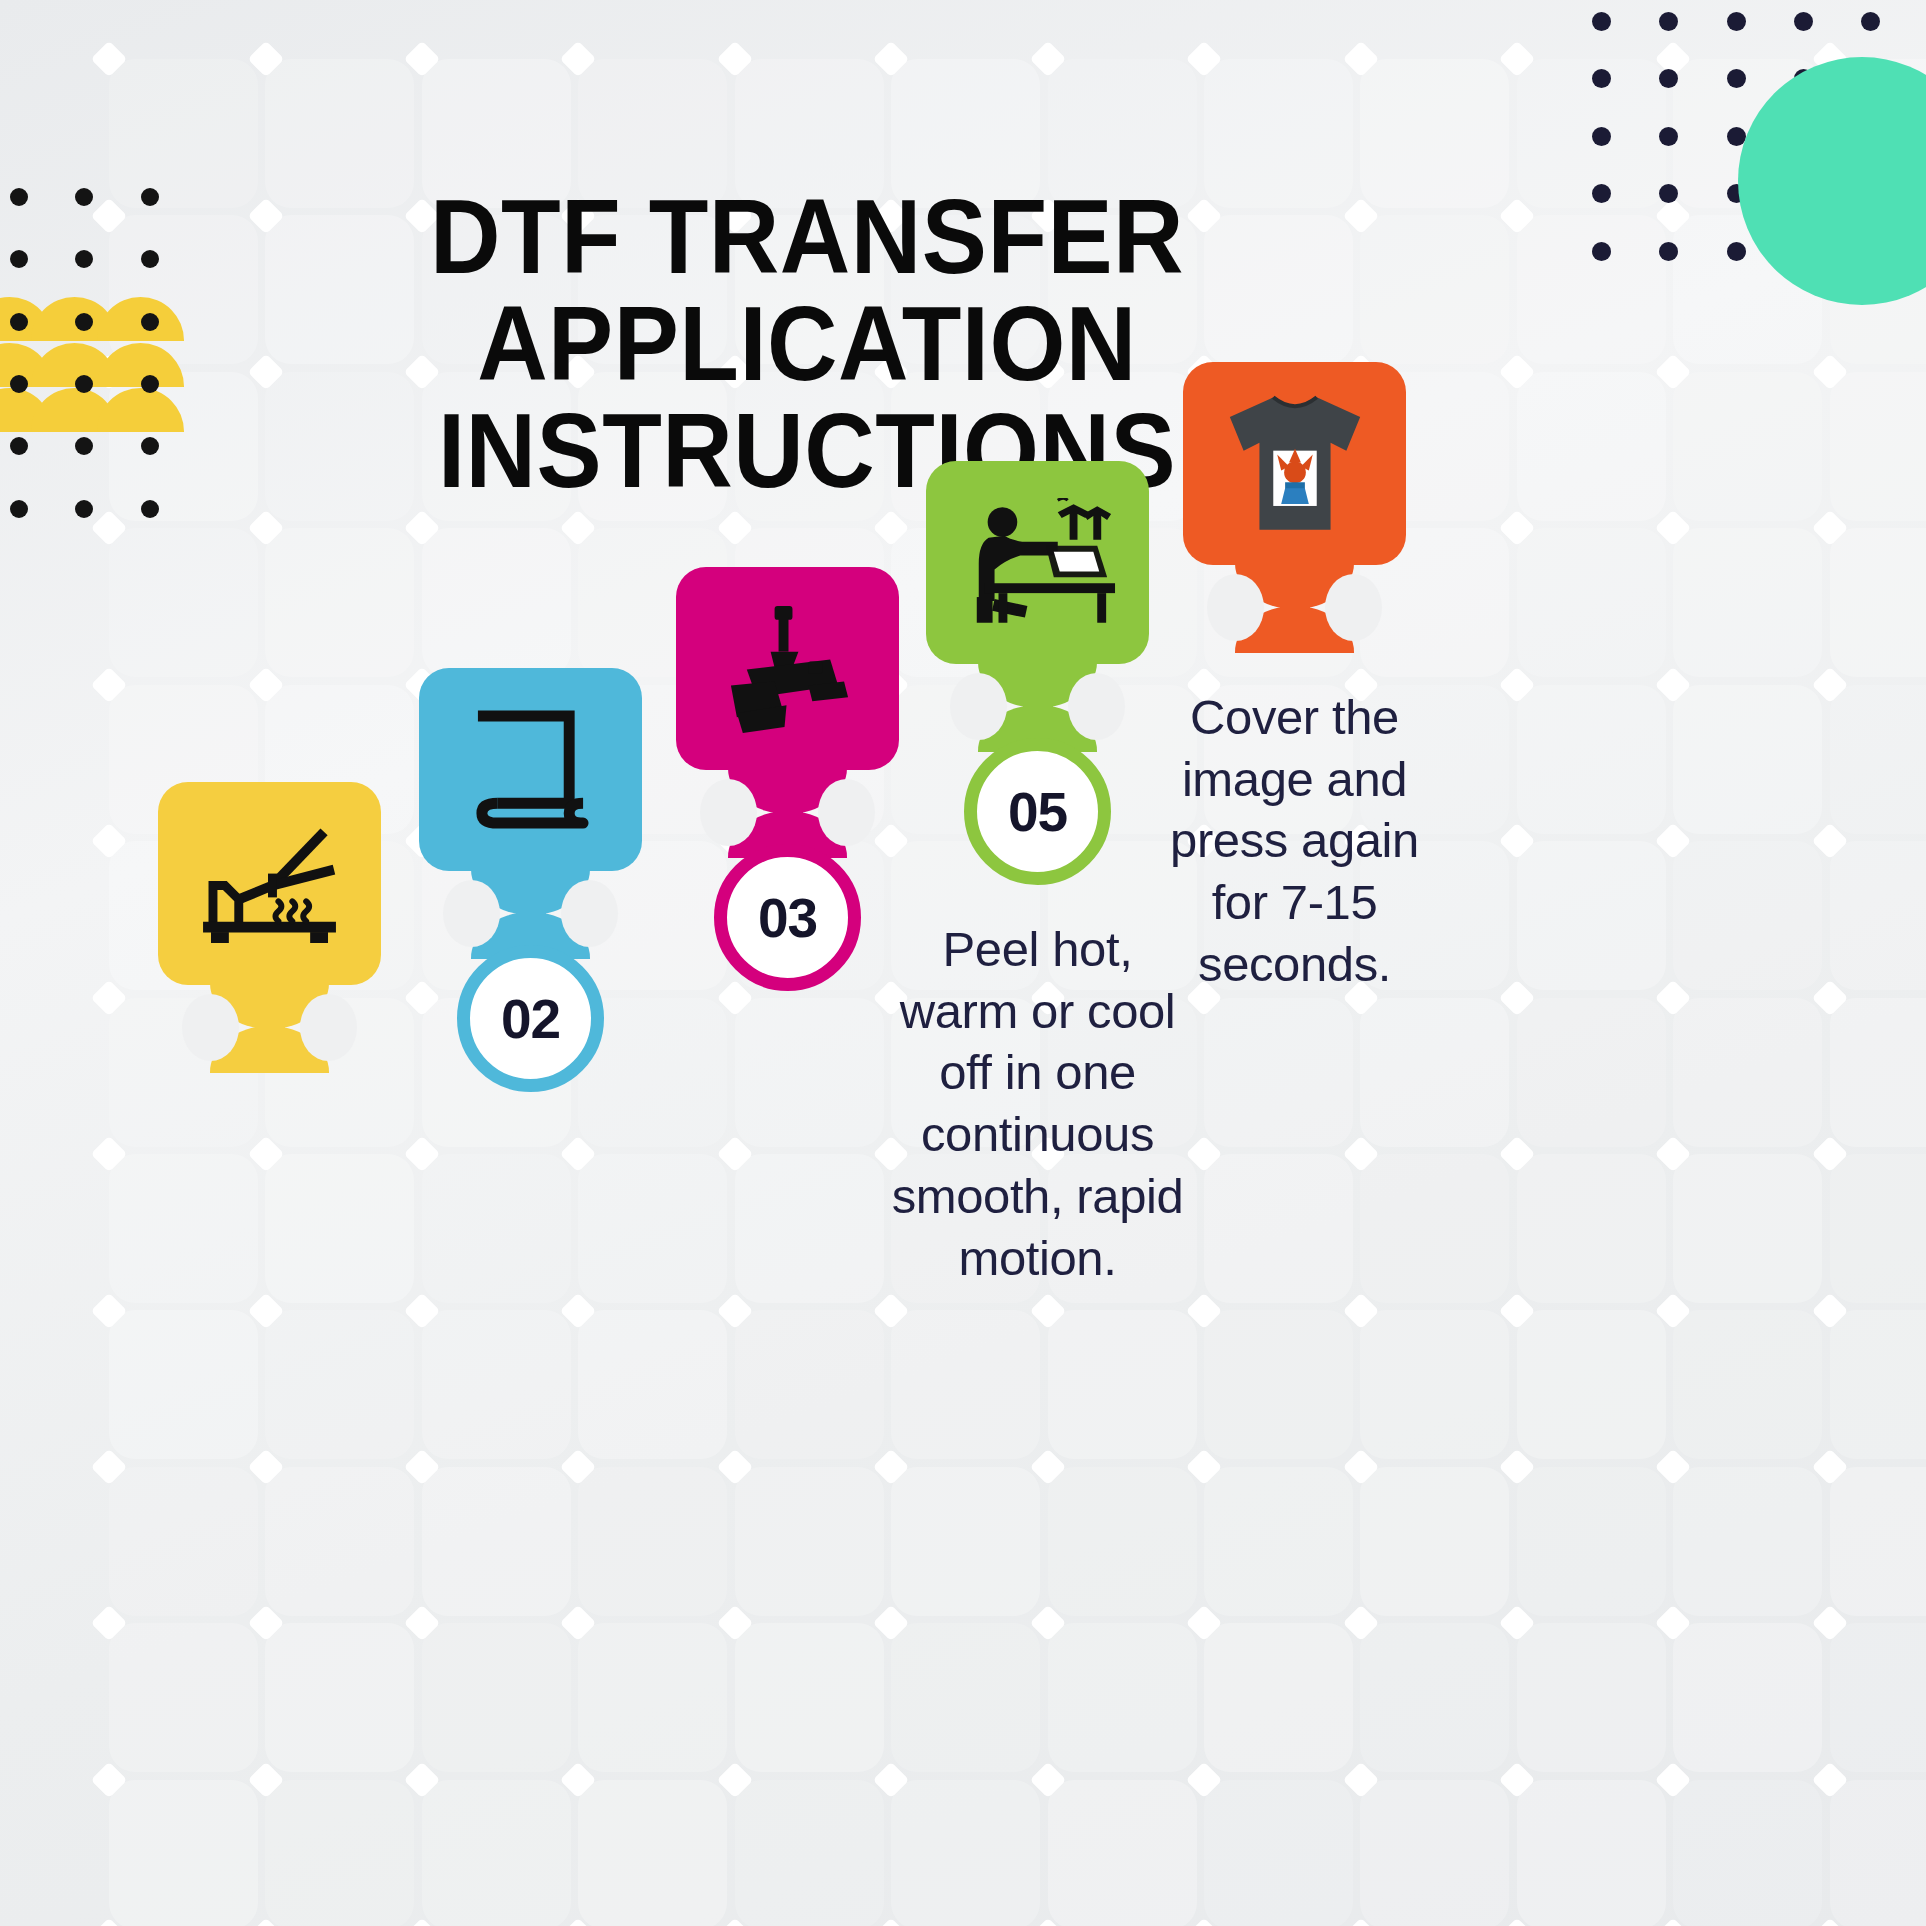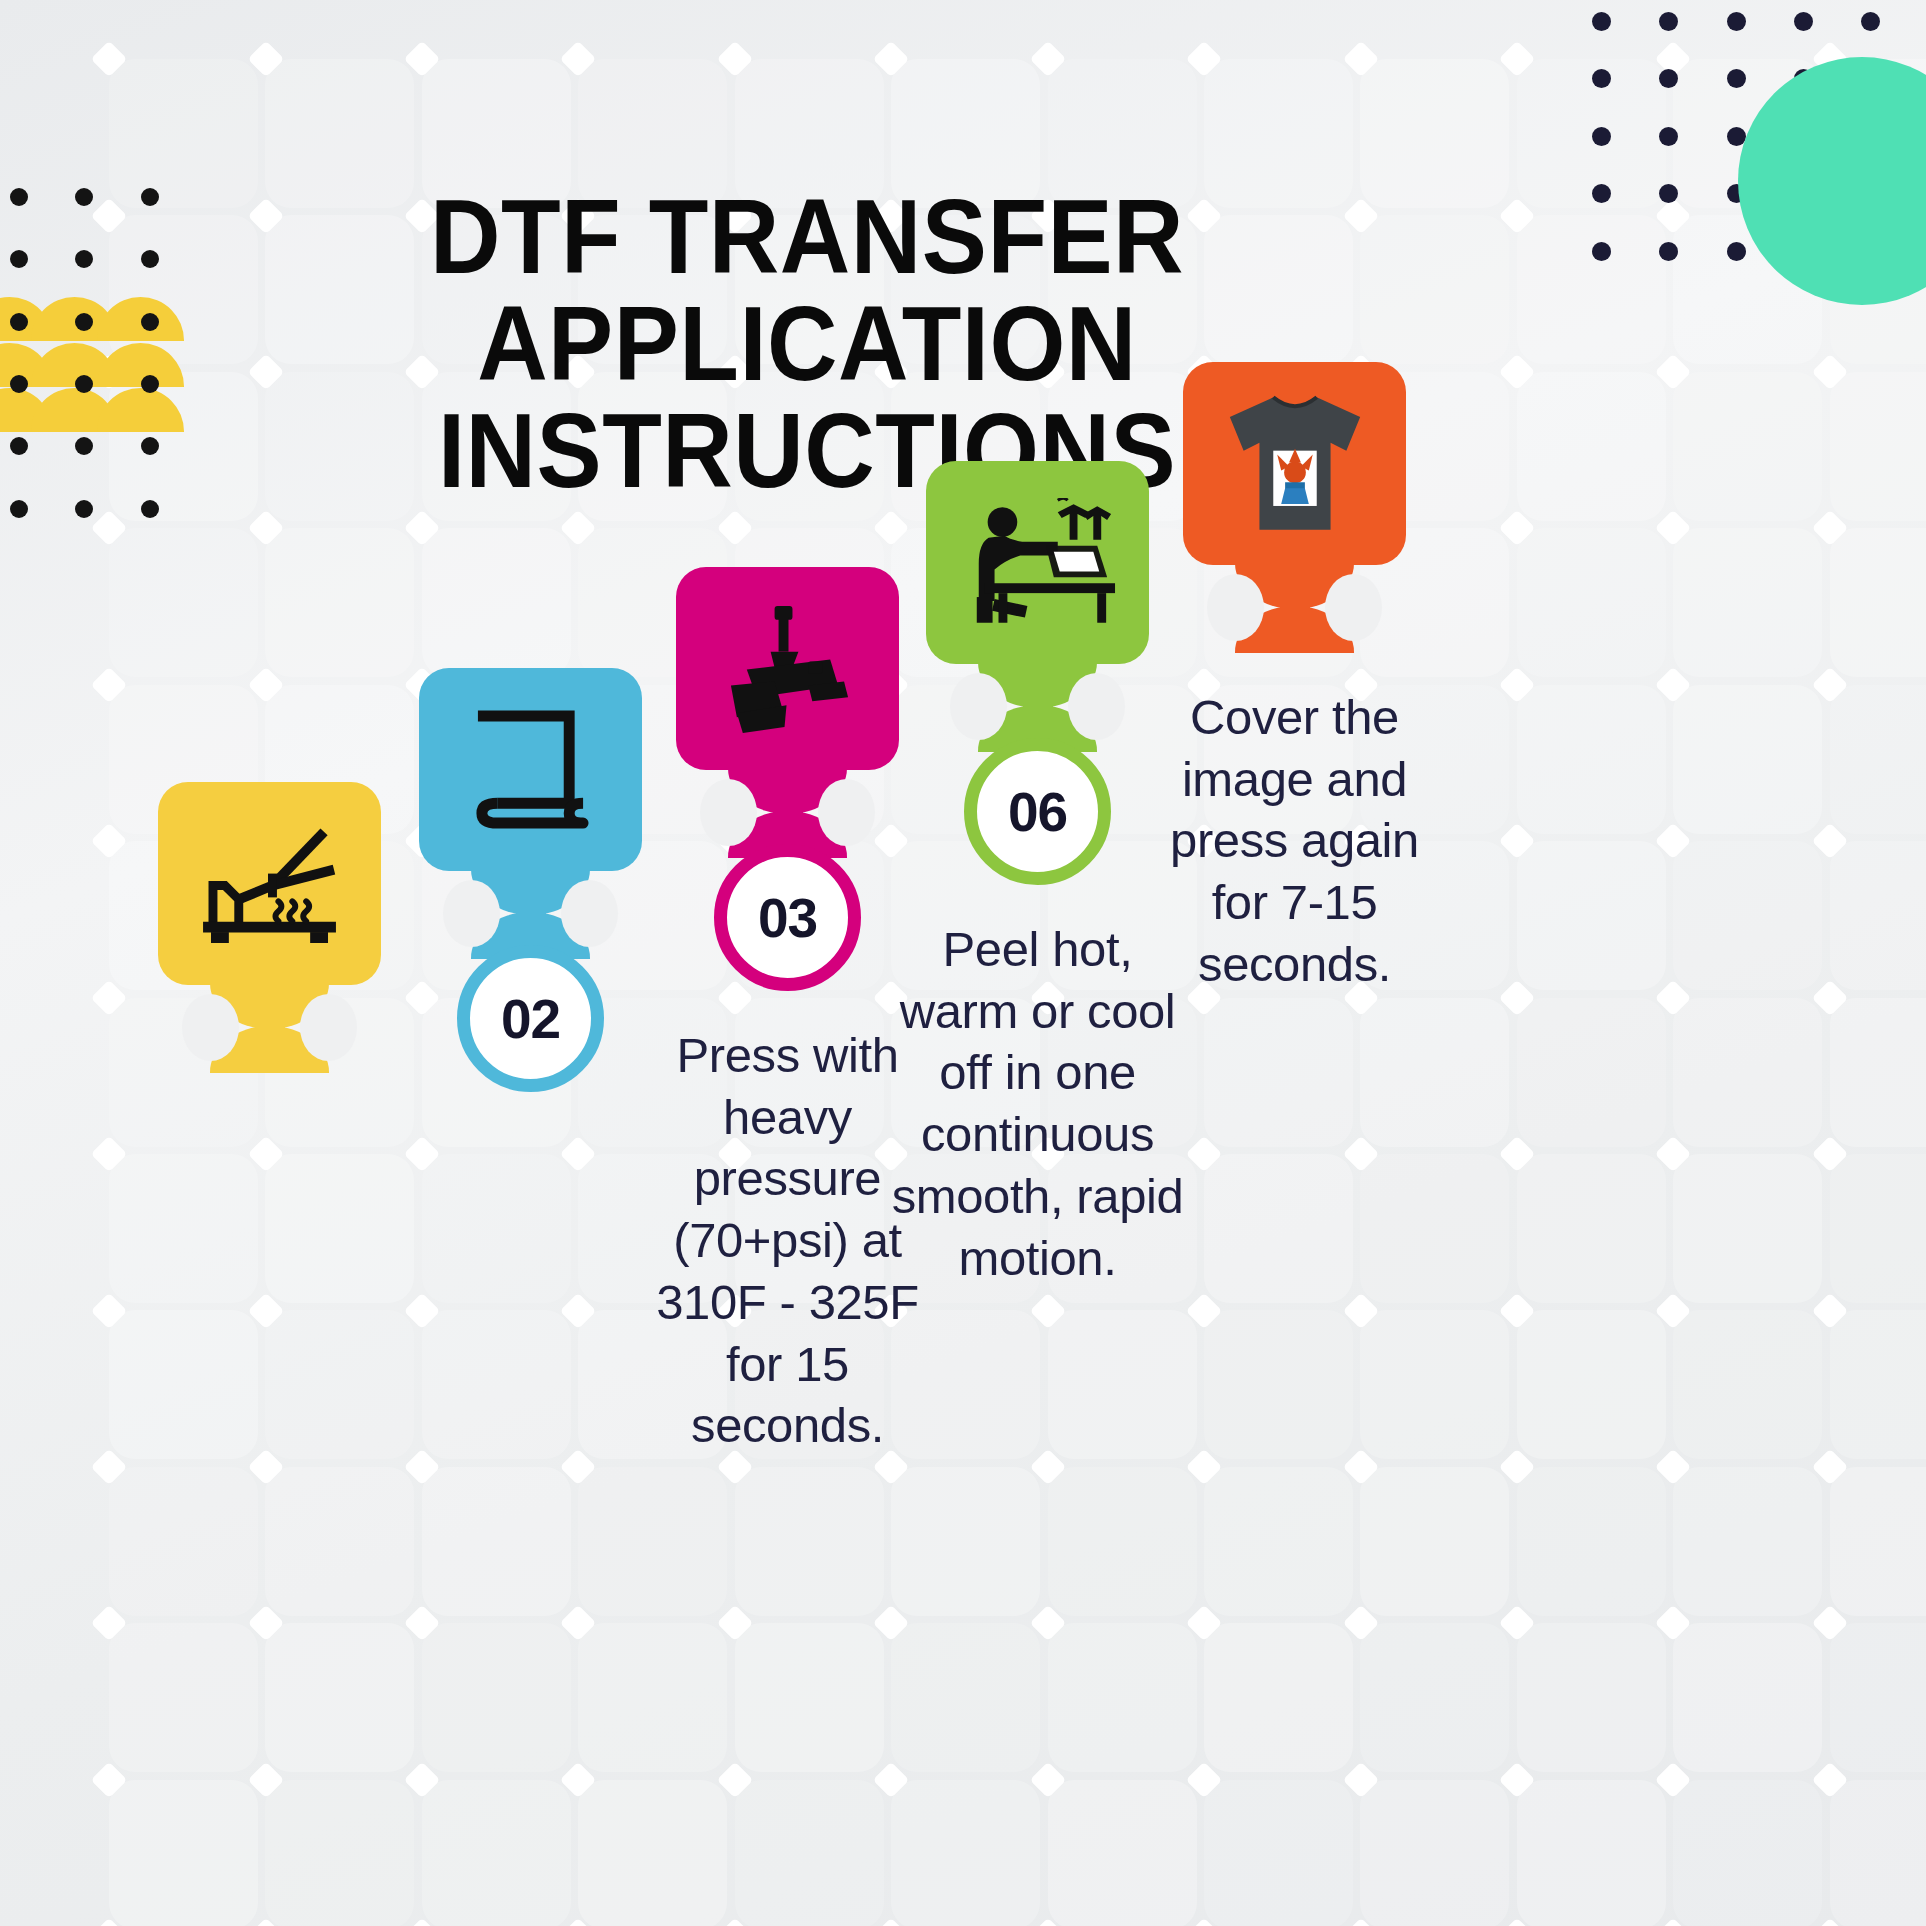--- a/index.html
+++ b/index.html
@@ -628,21 +628,20 @@
     <div class="stem">
       <div class="upper" style="background: rgb(212, 0, 125);"></div>
         <div class="lower" style="background: rgb(212, 0, 125);"></div>
         <div class="core" style="background: rgb(212, 0, 125);"></div>
       <div class="notch-l"></div>
         <div class="notch-r"></div>
     </div>
     <div class="num-circle" style="border: 13px solid rgb(212, 0, 125);">
       <span>03</span>
     </div>
-    <p class="desc">Press with heavy pressure (70+psi) at 310F - 325F for 15 seconds.</p>
   </div>
 
   <div class="step" id="step-4">
     <div class="card" style="background: rgb(141, 198, 63);">
       <span>
         <svg width="158" height="129" viewBox="0 0 160 130">
           <g fill="#111">
             <circle cx="44" cy="24" r="15"></circle>
             <path d="M30 40 Q20 46 20 66 L20 104 L36 104 L36 72 Q48 62 62 58 L100 58 L100 44 L64 44 Q52 42 46 38 Z"></path>
             <rect x="18" y="100" width="16" height="26"></rect>
@@ -664,21 +663,21 @@
       </span>
     </div>
     <div class="stem">
       <div class="upper" style="background: rgb(141, 198, 63);"></div>
         <div class="lower" style="background: rgb(141, 198, 63);"></div>
         <div class="core" style="background: rgb(141, 198, 63);"></div>
       <div class="notch-l"></div>
         <div class="notch-r"></div>
     </div>
     <div class="num-circle" style="border: 13px solid rgb(141, 198, 63);">
-      <span>06</span>
+      <span>05</span>
     </div>
     <p class="desc">Peel hot, warm or cool off in one continuous smooth, rapid motion.</p>
   </div>
 
   <div class="step" id="step-5">
     <div class="card" style="background: rgb(238, 90, 36);">
       <span>
         <svg width="158" height="149" viewBox="0 0 160 150">
           <path d="M58 8 Q80 26 102 8 L146 28 L132 62 L116 54 L116 142 L44 142 L44 54 L28 62 L14 28 Z" fill="#3f4448"></path>
           <path d="M58 8 Q80 26 102 8" fill="none" stroke="#2b2f32" stroke-width="4"></path>

